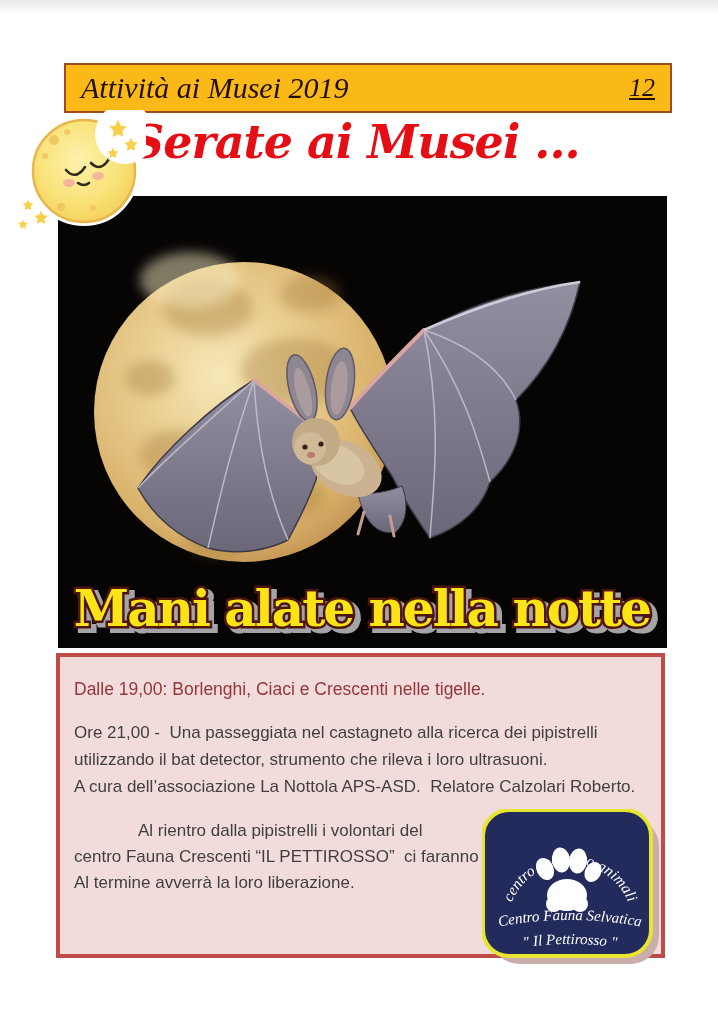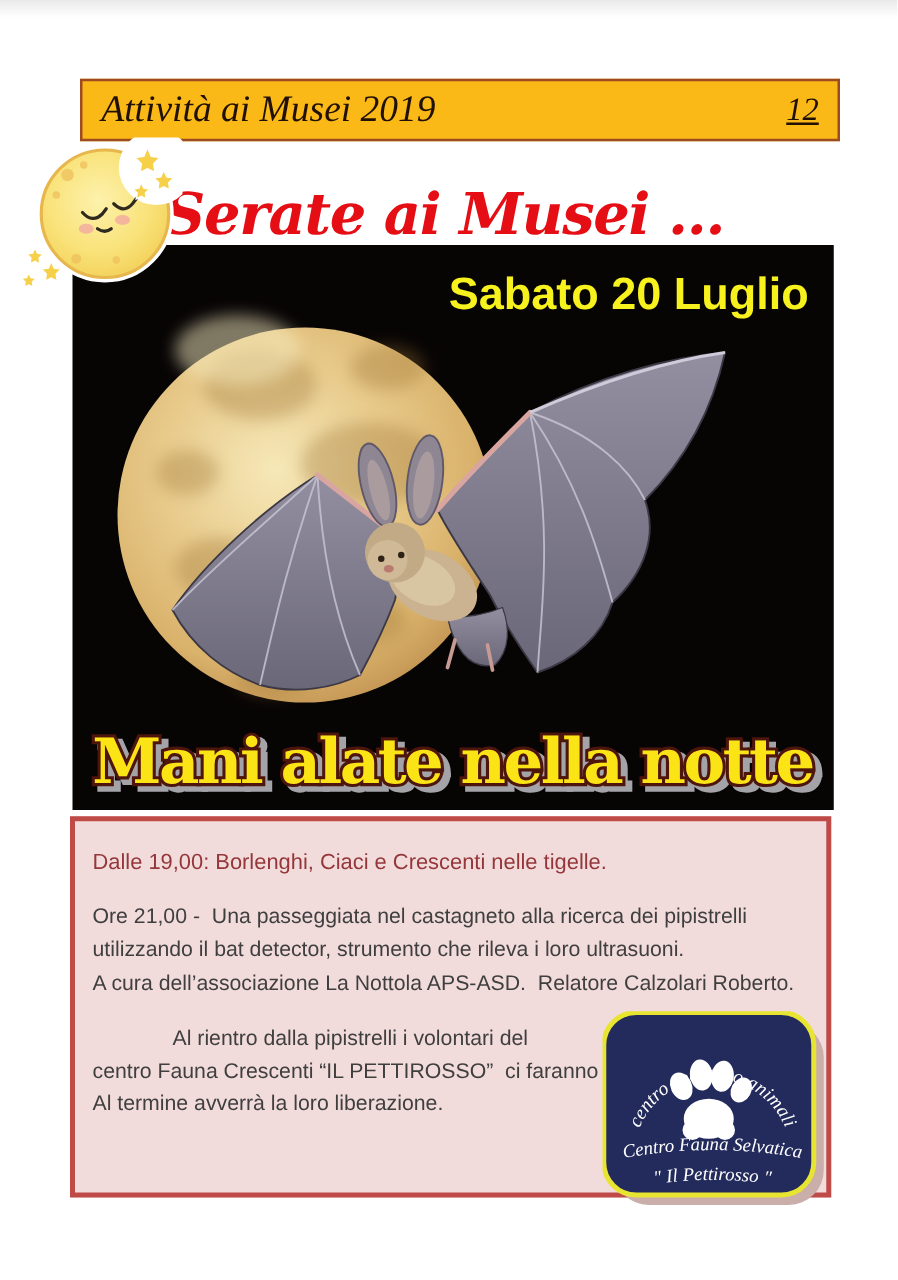--- a/index.html
+++ b/index.html
@@ -30,21 +30,20 @@
     font-family:"Liberation Serif", serif; font-style:italic;
     font-size:26px; color:#211104;text-decoration:underline;
   }
 
   
   .section-title{
     position:absolute; left:131px; top:117px; z-index:4;
     font-family:"DejaVu Serif", serif; font-weight:bold; font-style:italic;
     font-size:46px; line-height:1.1; color:#E50E15; letter-spacing:-1px;
     white-space:pre;
-    margin-top:29px;
   }
 
   
   .moon-clip{ position:absolute; left:14px; top:110px; width:132px; height:132px; z-index:5; }
 
   
   .poster{
     position:absolute; left:58px; top:196px; width:609px; height:452px;
     background:#070404; overflow:hidden; z-index:3;
   }
@@ -207,21 +206,20 @@
       <g>
         <circle cx="258" cy="246" r="24" fill="#C2AA87"></circle>
         <circle cx="252" cy="252" r="16" fill="#D2BD9B" opacity="0.8"></circle>
         <circle cx="247" cy="251" r="2.6" fill="#2F2318"></circle>
         <circle cx="263" cy="248" r="2.6" fill="#2F2318"></circle>
         <ellipse cx="253" cy="259" rx="4" ry="3" fill="#B97A6F"></ellipse>
       </g>
     </g>
   </svg>
 
-  <div class="poster-date">Sabato 20 Luglio</div>
 
   <svg class="mani-svg" width="609" height="76" viewBox="0 0 609 76">
     <text class="mani-text" x="309" y="58" text-anchor="middle" fill="#A3A3A8" stroke="#A3A3A8" stroke-width="6">Mani alate nella notte</text>
     <text class="mani-text" x="304" y="54" text-anchor="middle" fill="#FBE416" stroke="#4D150C" stroke-width="5" paint-order="stroke">Mani alate nella notte</text>
   </svg>
 </section>
 
 <section class="info-box">
   <div class="line intro">Dalle 19,00: Borlenghi, Ciaci e Crescenti nelle tigelle.</div>
 

